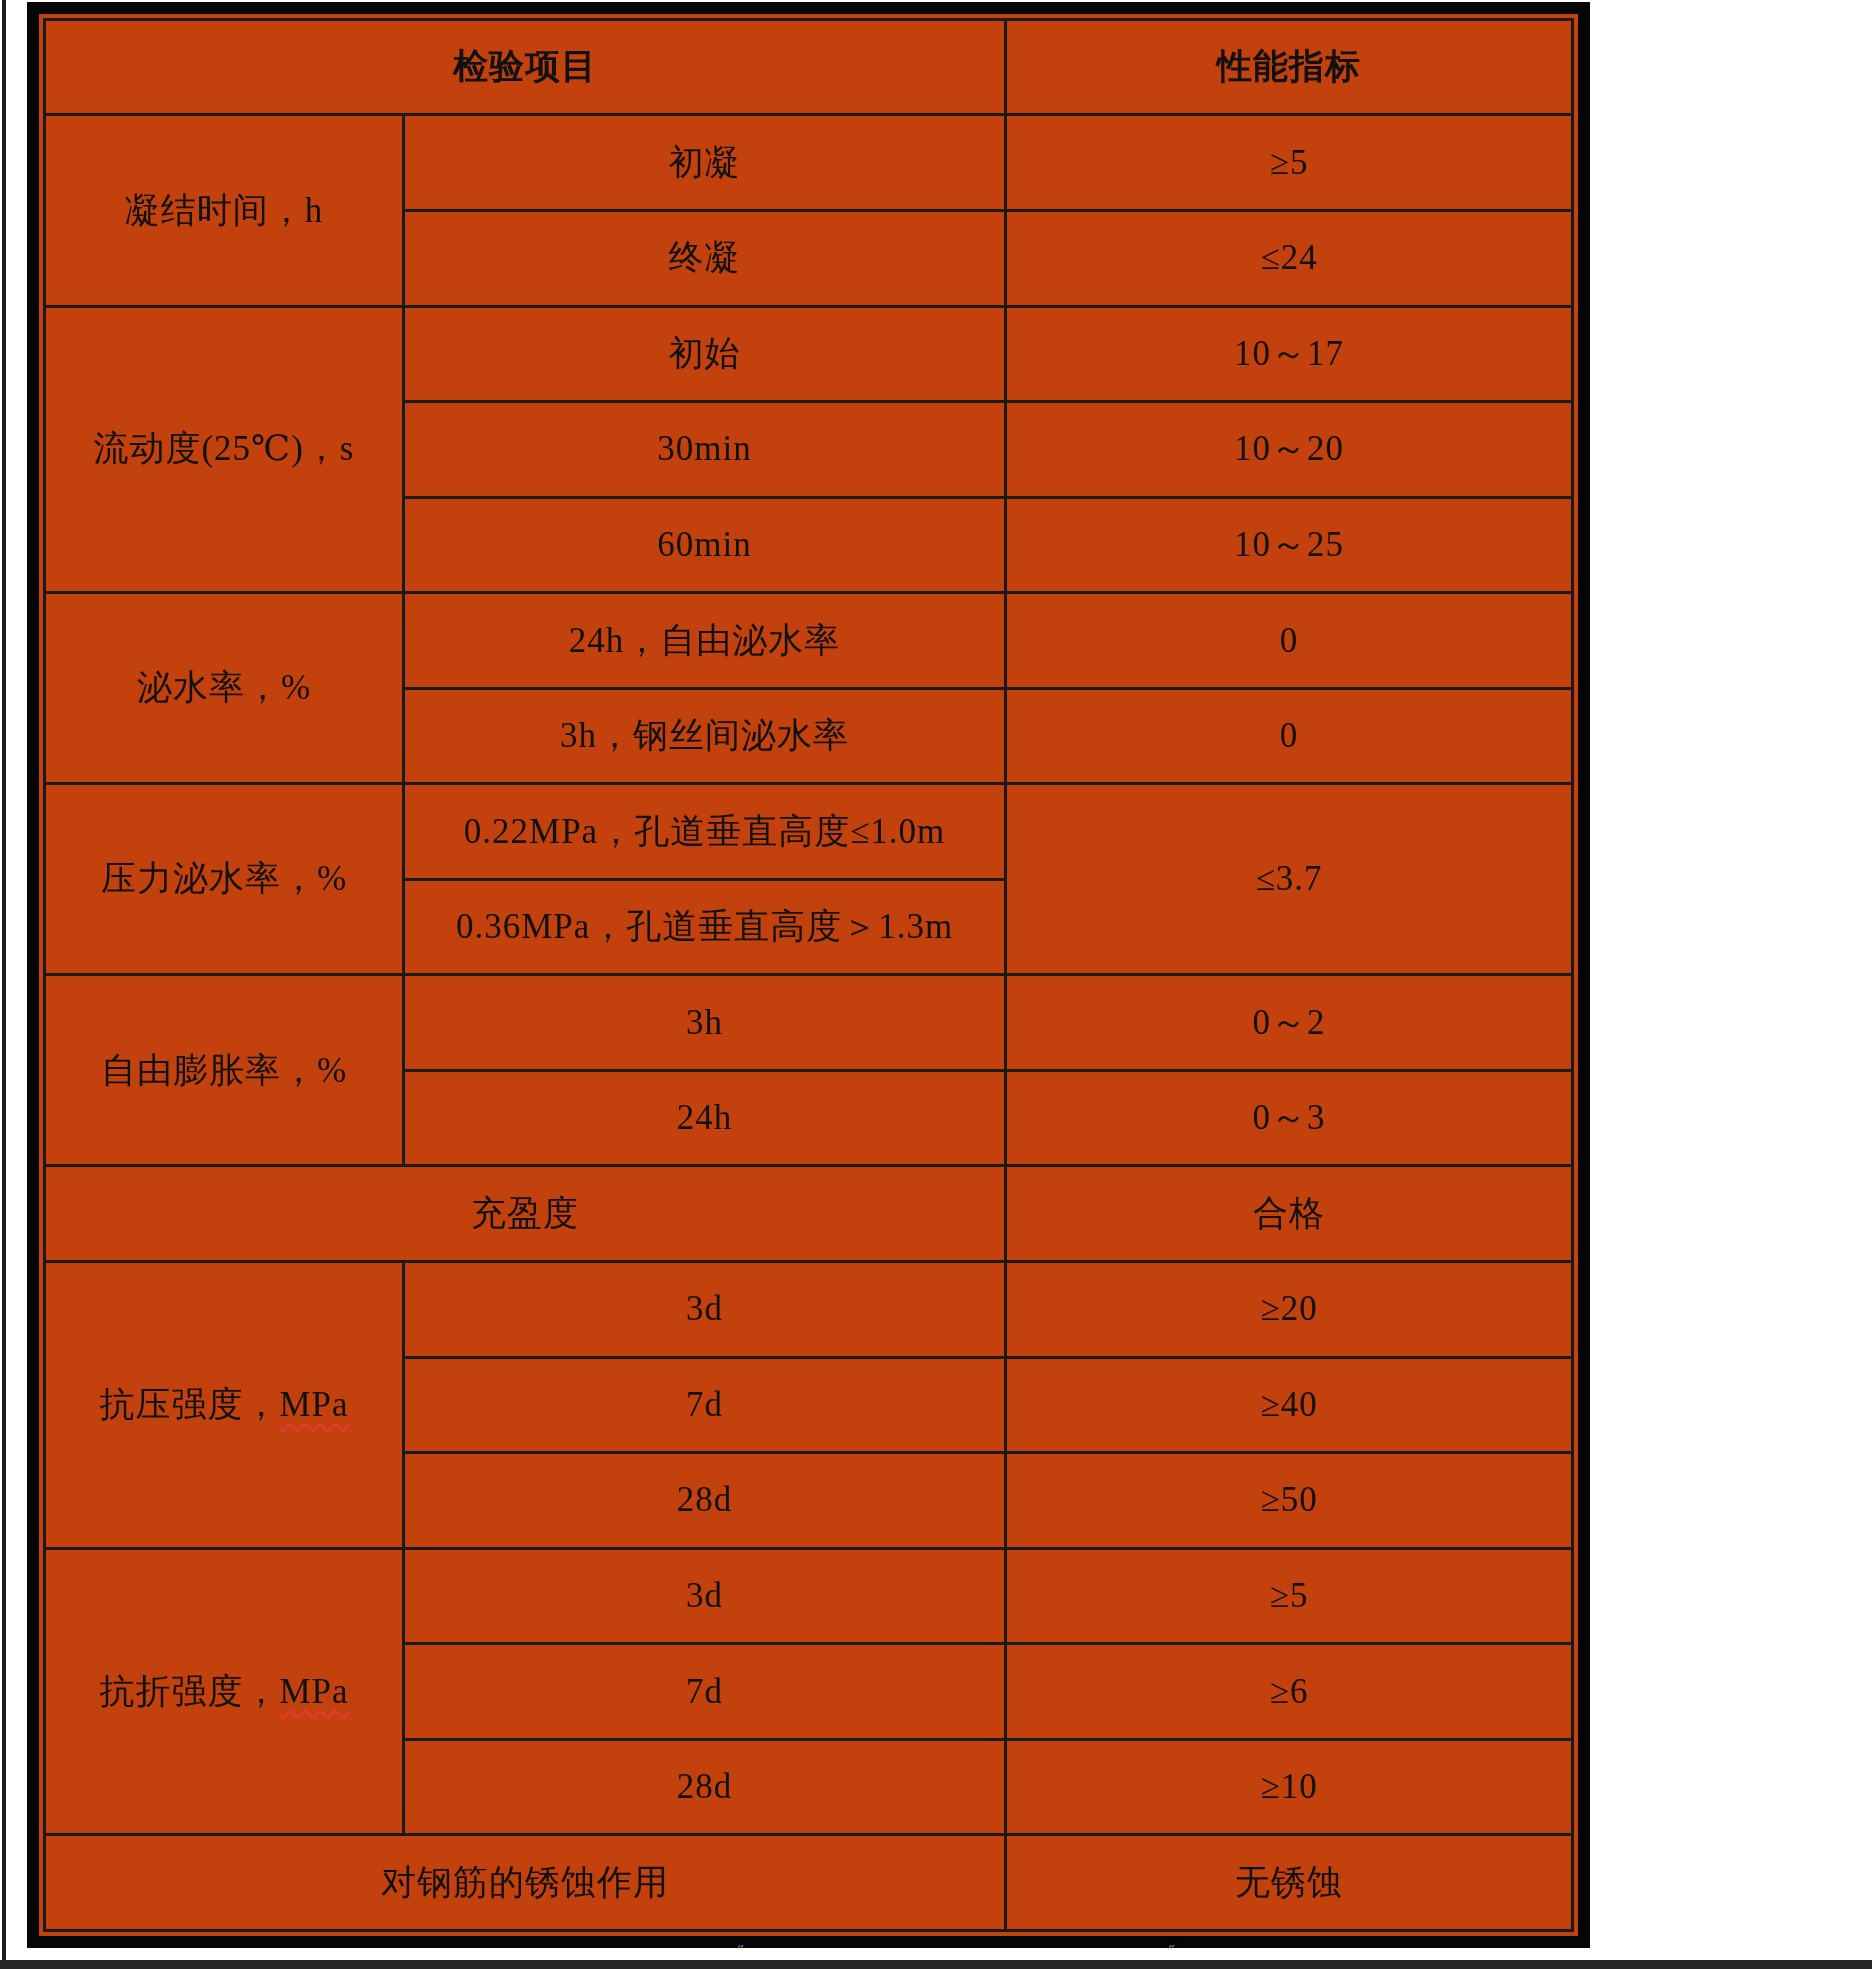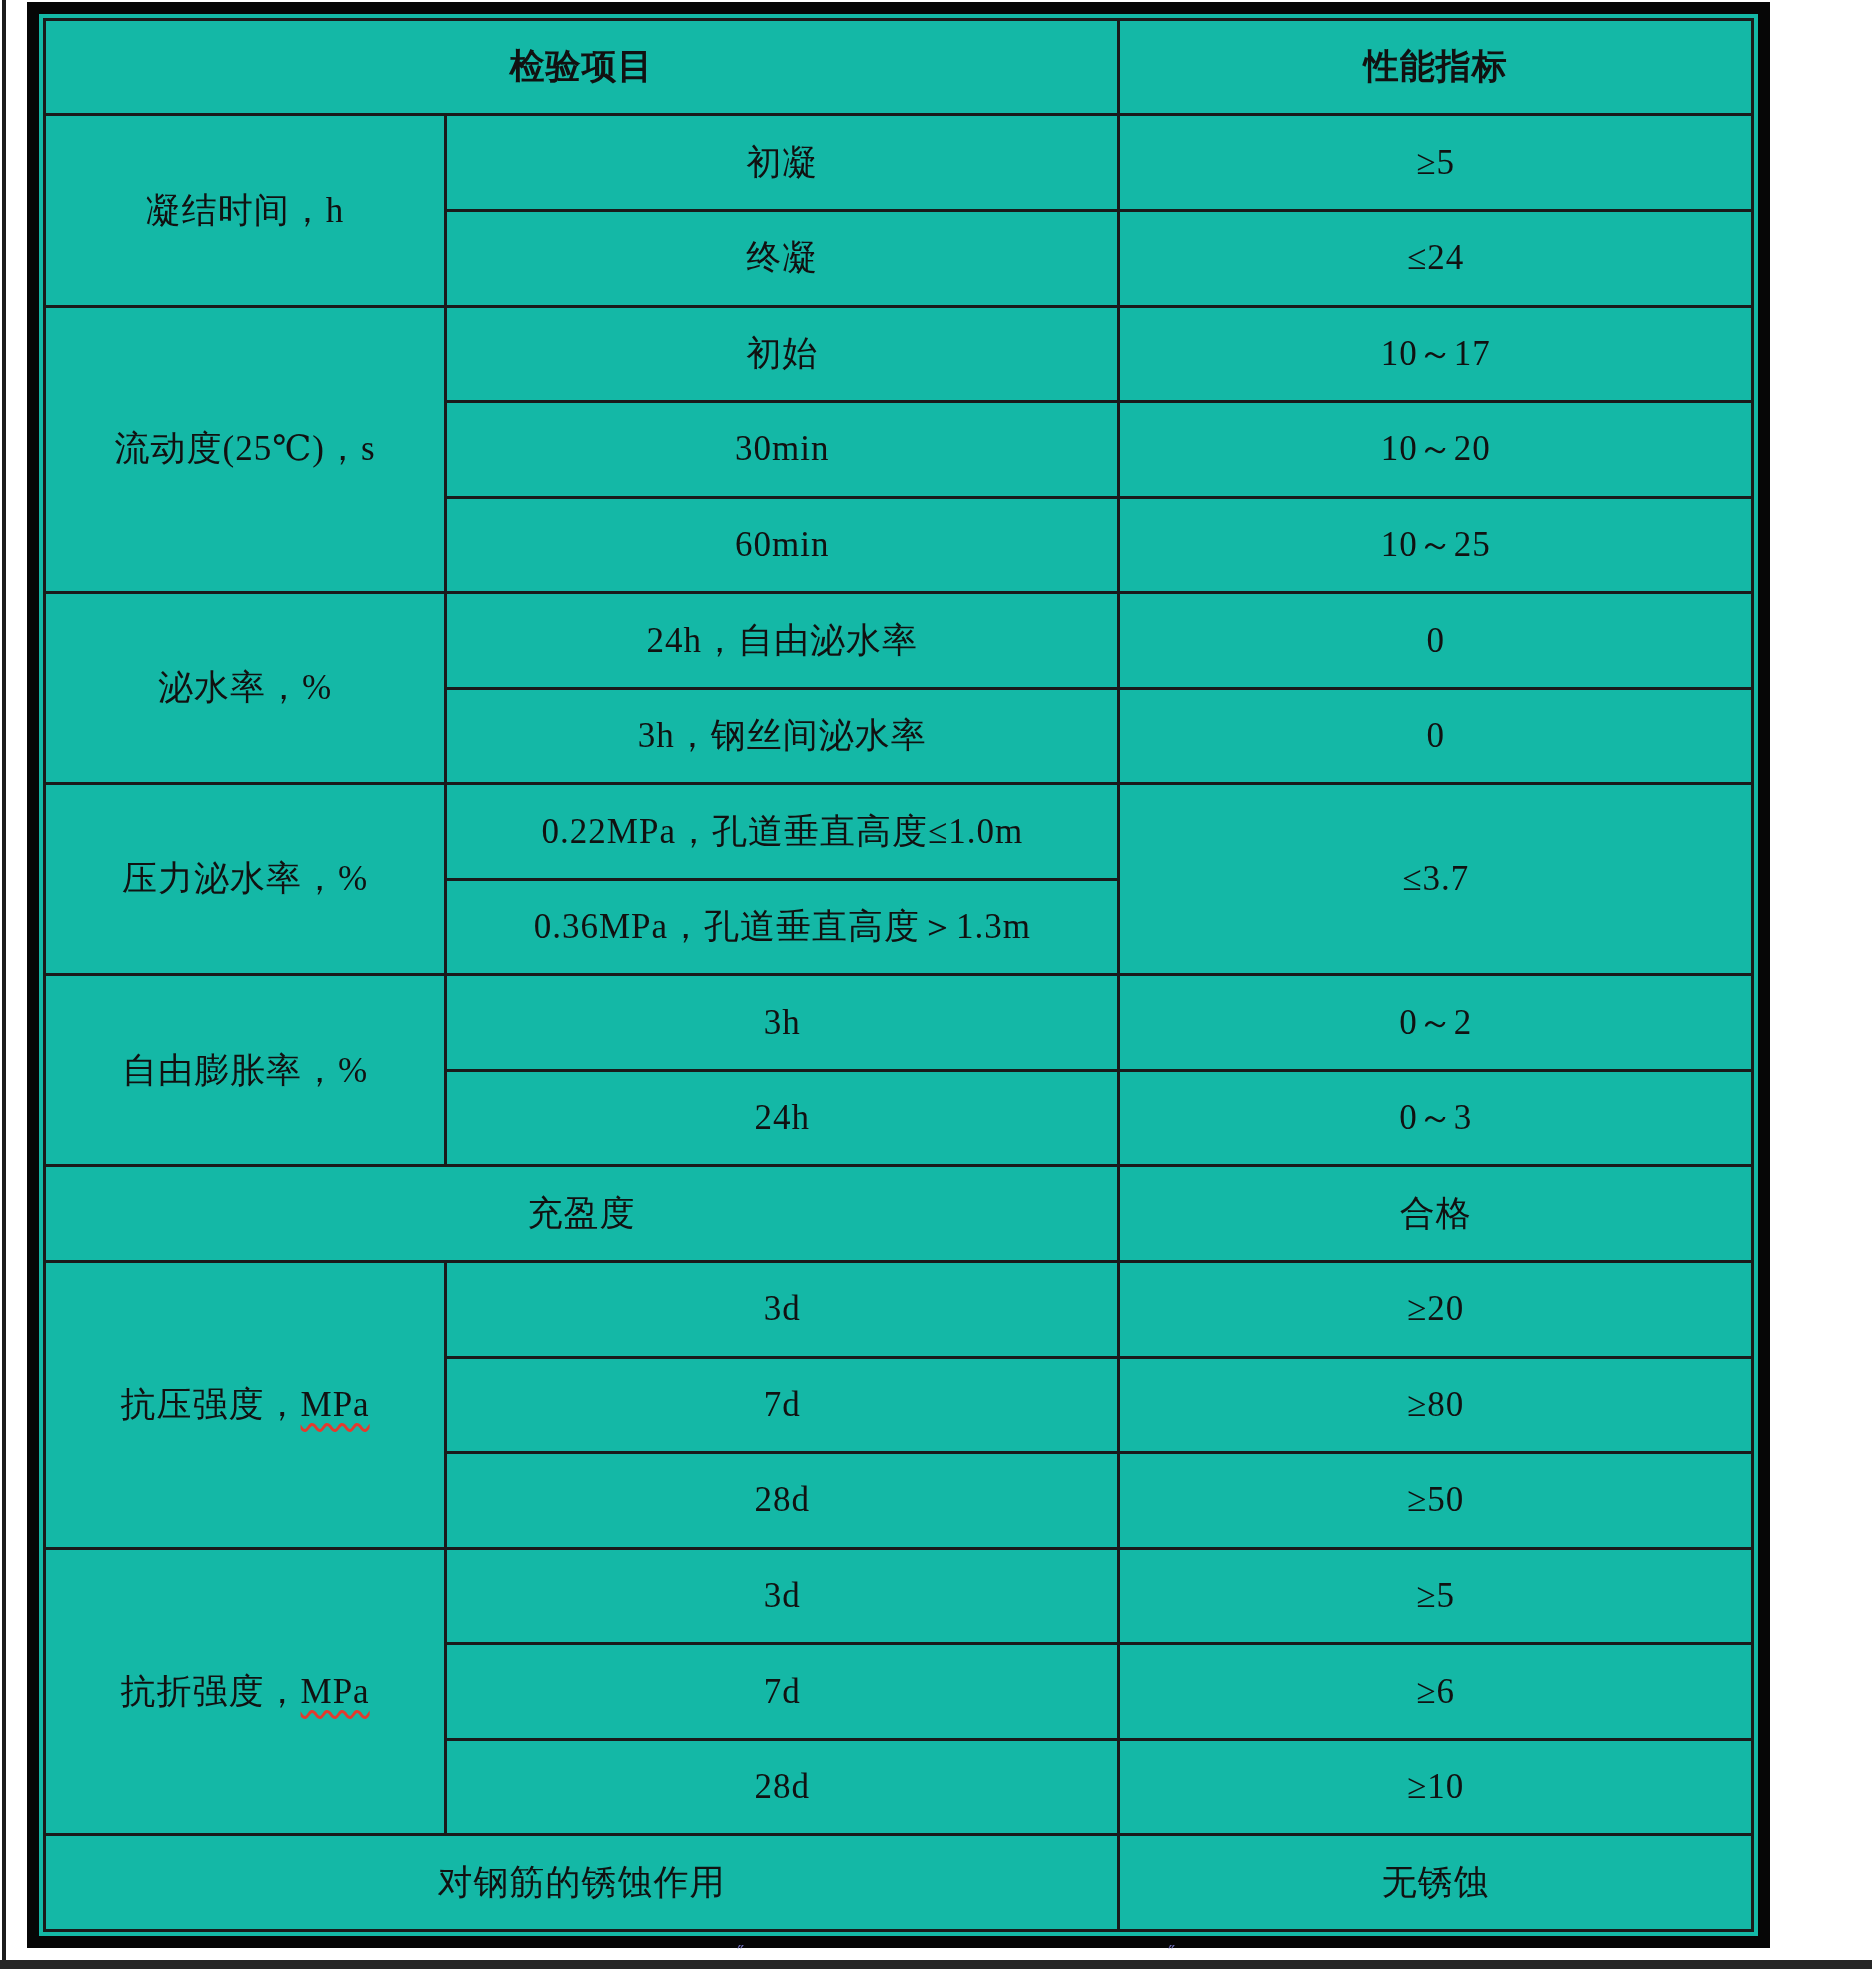--- a/index.html
+++ b/index.html
@@ -4,22 +4,22 @@
 <style>
   html,body{margin:0;padding:0;}
   body{
     width:1872px;height:1969px;position:relative;background:#ffffff;
     font-family:"Liberation Serif","DejaVu Serif",serif;color:#111111;overflow:hidden;
   }
   .page-edge-line{
     position:absolute;left:2px;top:0;width:3.9px;height:1960px;background:#1c1c1c;
   }
   .table-wrap{
-    position:absolute;left:27px;top:2px;width:1743px;height:1946px;
-    box-sizing:border-box;border:12.7px solid #060606;padding:3.9px;background:#14b8a6;
+    position:absolute;left:27px;top:2px;width:1563px;height:1946px;
+    box-sizing:border-box;border:12.7px solid #060606;padding:3.9px;background:#c2410c;
   }
   table.spec{
     width:100%;height:100%;border-collapse:collapse;table-layout:fixed;
   }
   table.spec td{
     border:3.9px solid #1a1a1a;text-align:center;vertical-align:middle;
     font-size:35px;line-height:1.25;padding:0 9.8px;overflow:hidden;
     letter-spacing:1px;
   }
   table.spec tr{height:95px;}
@@ -111,21 +111,21 @@
           <td colspan="2">充盈度</td>
           <td>合格</td>
         </tr>
         <tr>
           <td rowspan="3"><span>抗压强度，</span><span class="squig">MPa</span></td>
           <td>3d</td>
           <td>≥20</td>
         </tr>
         <tr>
           <td>7d</td>
-          <td>≥80</td>
+          <td>≥40</td>
         </tr>
         <tr>
           <td>28d</td>
           <td>≥50</td>
         </tr>
         <tr>
           <td rowspan="3"><span>抗折强度，</span><span class="squig">MPa</span></td>
           <td>3d</td>
           <td>≥5</td>
         </tr>

